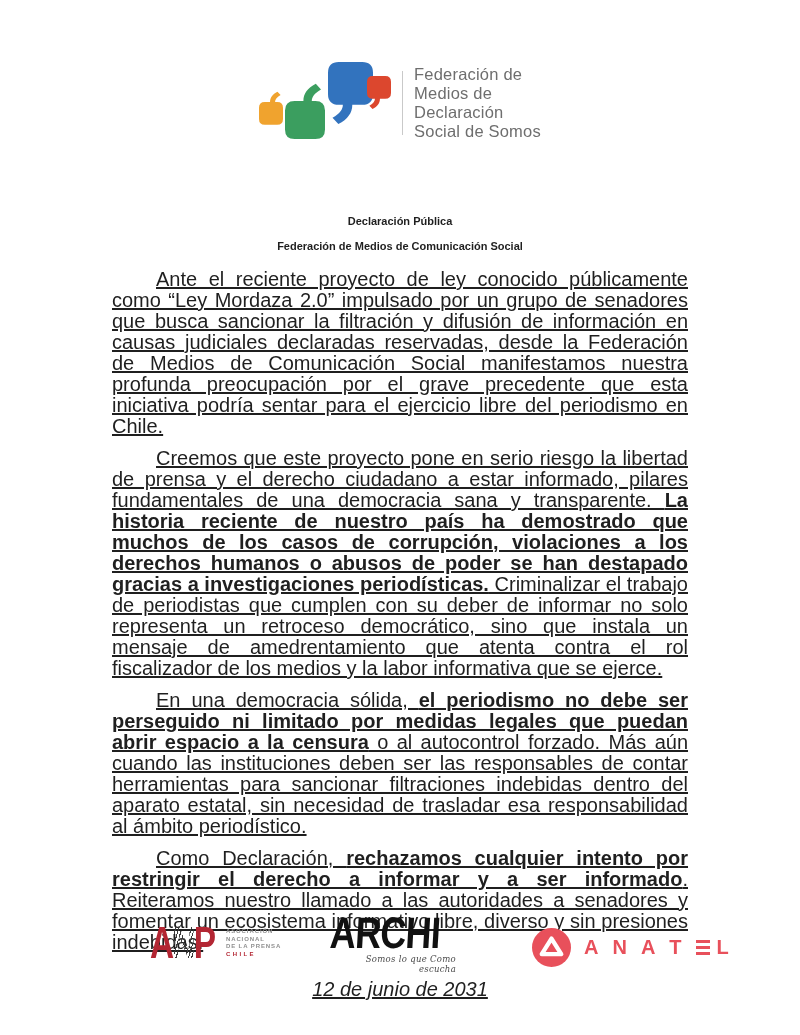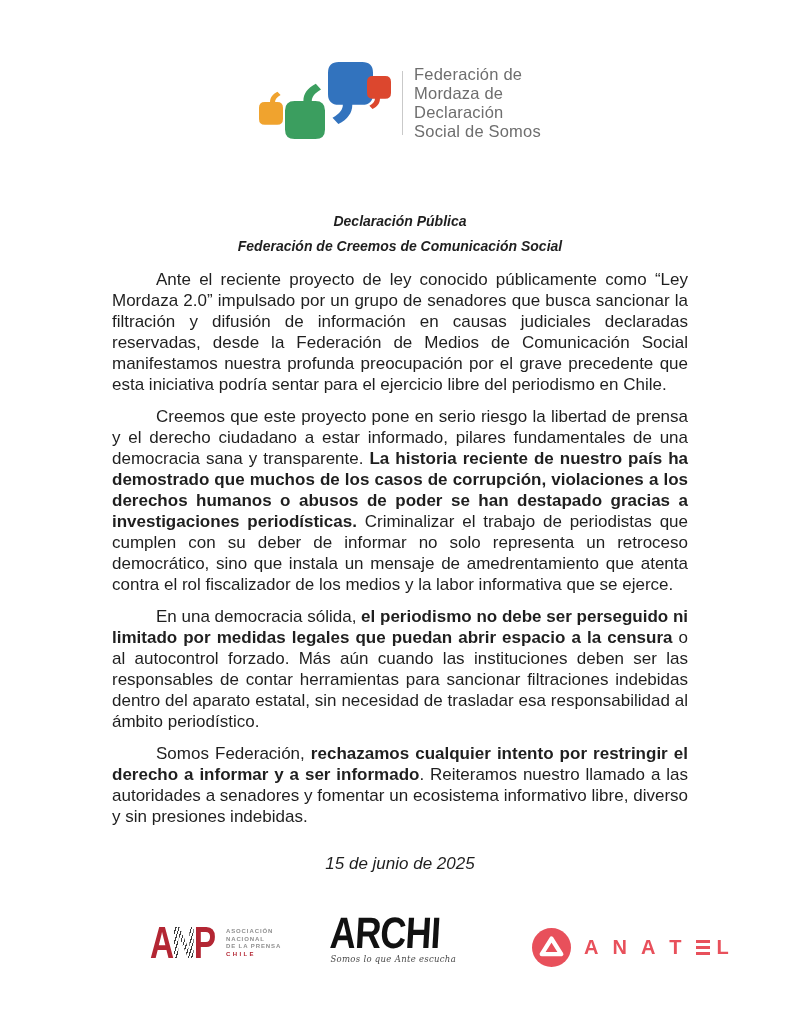--- a/index.html
+++ b/index.html
@@ -16,25 +16,25 @@
   .quote-canvas svg { position:absolute; display:block; }
   .q-yellow { left:0;   top:28px; width:24px; }
   .q-green  { left:26px; top:19px; width:40px; }
   .q-blue   { left:69px; top:0;    width:45px; }
   .q-red    { left:108px;top:14px; width:24px; }
   .logo-divider { width:1px; height:64px; background:#c9c9c9; }
   .logo-text { font-size:16.5px; line-height:19px; color:#6e6e6e; letter-spacing:.2px; }
 
   
   .title-block { position:absolute; top:197px; left:0; width:100%;
-                 text-align:center; font-weight:bold; font-size:14px; line-height:25px;font-style:italic; }
+                 text-align:center; font-weight:bold; font-size:11px; line-height:25px; }
 
   
   .doc-body { position:absolute; top:257px; left:112px; width:576px;
-              font-size:17px; line-height:21px; text-align:justify; }
+              font-size:20px; line-height:21px; text-align:justify;text-decoration:underline; }
   .doc-body p.para { margin:0 0 11px 0; text-indent:44px; }
   .doc-body p.para span.b { font-weight:bold; }
   .date-line { margin-top:26px; text-align:center; font-style:italic; text-indent:0; }
 
   
   .anp { position:absolute; left:150px; top:913px; display:flex; align-items:center; }
   .anp-letters { font-size:44px; font-weight:bold; line-height:36px; letter-spacing:-3px;
                  transform:scaleX(.76); transform-origin:left center; color:#b32633; white-space:nowrap; }
   .anp-letters .hatched {
     background:repeating-linear-gradient(112deg,#3c3c3c 0 1.4px,transparent 1.4px 3.8px);
@@ -81,56 +81,56 @@
       <svg class="q-blue" viewBox="0 0 100 145" style="fill: rgb(50, 115, 190);">
           <use href="#qmark"></use>
         </svg>
       <svg class="q-red" viewBox="0 0 100 145" style="fill: rgb(220, 71, 46);">
           <use href="#qmark"></use>
         </svg>
     </div>
     <div class="logo-divider"></div>
     <div class="logo-text" id="logo-org-lines">
         <div>Federación de</div>
-        <div>Mordaza de</div>
+        <div>Medios de</div>
         <div>Declaración</div>
         <div>Social de Somos</div>
       </div>
   </div>
 
   <div class="title-block">
     <div>Declaración Pública</div>
-    <div>Federación de Creemos de Comunicación Social</div>
+    <div>Federación de Medios de Comunicación Social</div>
   </div>
 
   <div class="doc-body">
     <div id="doc-paragraphs">
         <p class="para"><span>Ante el reciente proyecto de ley conocido públicamente como “Ley Mordaza 2.0” impulsado por un grupo de senadores que busca sancionar la filtración y difusión de información en causas judiciales declaradas reservadas, desde la Federación de Medios de Comunicación Social manifestamos nuestra profunda preocupación por el grave precedente que esta iniciativa podría sentar para el ejercicio libre del periodismo en Chile.</span></p>
         <p class="para"><span>Creemos que este proyecto pone en serio riesgo la libertad de prensa y el derecho ciudadano a estar informado, pilares fundamentales de una democracia sana y transparente. </span><span class="b">La historia reciente de nuestro país ha demostrado que muchos de los casos de corrupción, violaciones a los derechos humanos o abusos de poder se han destapado gracias a investigaciones periodísticas.</span><span> Criminalizar el trabajo de periodistas que cumplen con su deber de informar no solo representa un retroceso democrático, sino que instala un mensaje de amedrentamiento que atenta contra el rol fiscalizador de los medios y la labor informativa que se ejerce.</span></p>
         <p class="para"><span>En una democracia sólida, </span><span class="b">el periodismo no debe ser perseguido ni limitado por medidas legales que puedan abrir espacio a la censura</span><span> o al autocontrol forzado. Más aún cuando las instituciones deben ser las responsables de contar herramientas para sancionar filtraciones indebidas dentro del aparato estatal, sin necesidad de trasladar esa responsabilidad al ámbito periodístico.</span></p>
-        <p class="para"><span>Somos Federación, </span><span class="b">rechazamos cualquier intento por restringir el derecho a informar y a ser informado</span><span>. Reiteramos nuestro llamado a las autoridades a senadores y fomentar un ecosistema informativo libre, diverso y sin presiones indebidas.</span></p>
+        <p class="para"><span>Como Declaración, </span><span class="b">rechazamos cualquier intento por restringir el derecho a informar y a ser informado</span><span>. Reiteramos nuestro llamado a las autoridades a senadores y fomentar un ecosistema informativo libre, diverso y sin presiones indebidas.</span></p>
       </div>
-    <p class="date-line">15 de junio de 2025</p>
+    <p class="date-line">12 de junio de 2031</p>
   </div>
 
   <div class="anp">
     <div class="anp-letters" id="anp-letters"><span>A</span><span class="hatched">N</span><span>P</span></div>
     <div class="anp-caption">
       <div id="anp-caption-lines">
           <div>ASOCIACIÓN</div>
           <div>NACIONAL</div>
           <div>DE LA PRENSA</div>
         </div>
       <div class="chile">CHILE</div>
     </div>
   </div>
 
   <div class="archi">
     <div class="archi-name">ARCHI</div>
-    <div class="archi-slogan">Somos lo que Ante escucha</div>
+    <div class="archi-slogan">Somos lo que Como escucha</div>
   </div>
 
   <div class="anatel">
     <svg class="anatel-mark" viewBox="0 0 100 100">
       <circle cx="50" cy="50" r="50" fill="#e8505b"></circle>
       <path d="M50,27 L75,67 H25 Z" fill="none" stroke="#ffffff" stroke-width="11" stroke-linejoin="round"></path>
     </svg>
     <div class="anatel-name" id="anatel-name">
         <span class="lt">A</span>
         <span class="lt">N</span>

